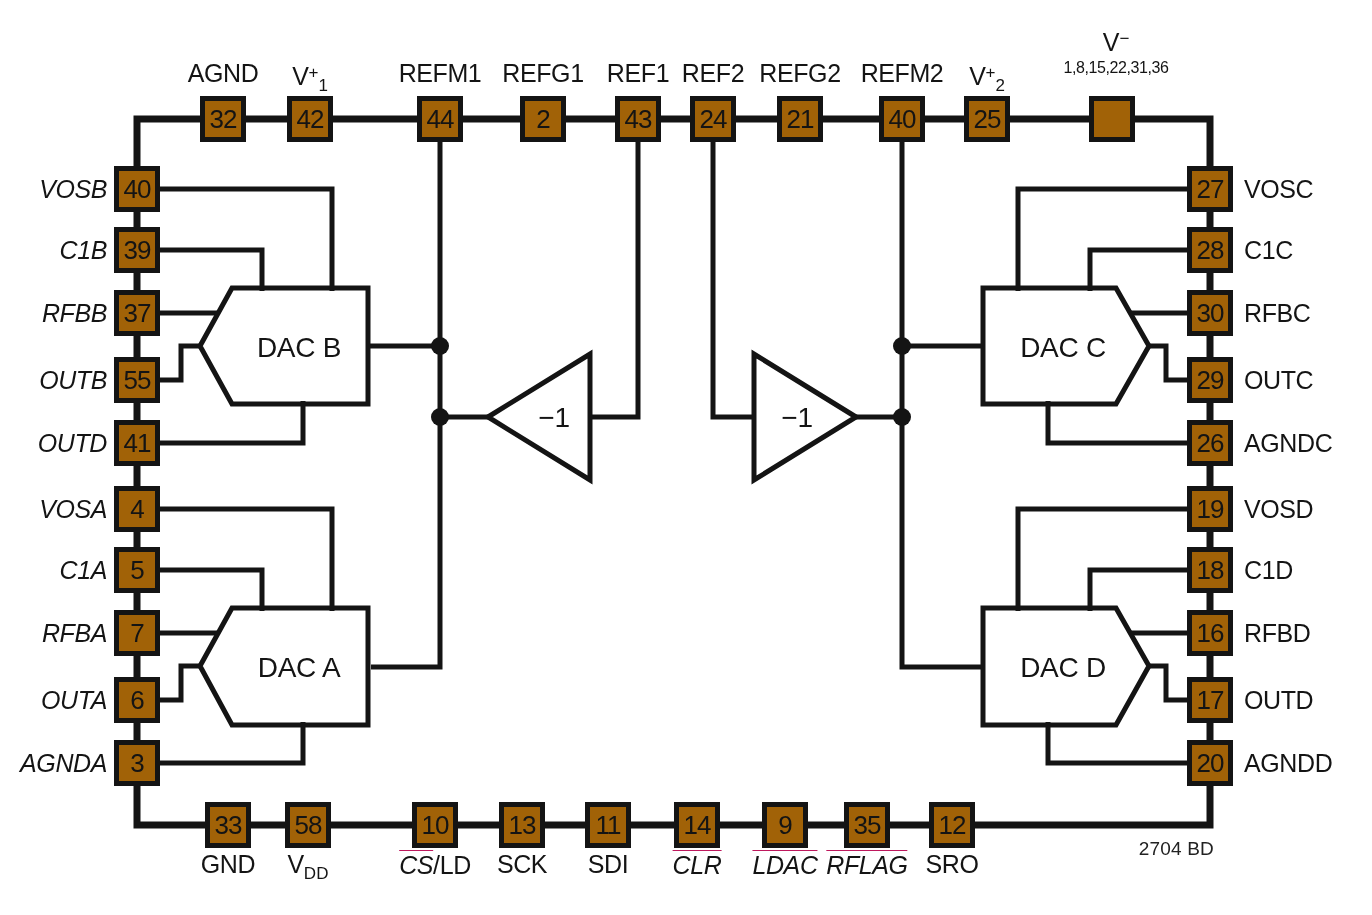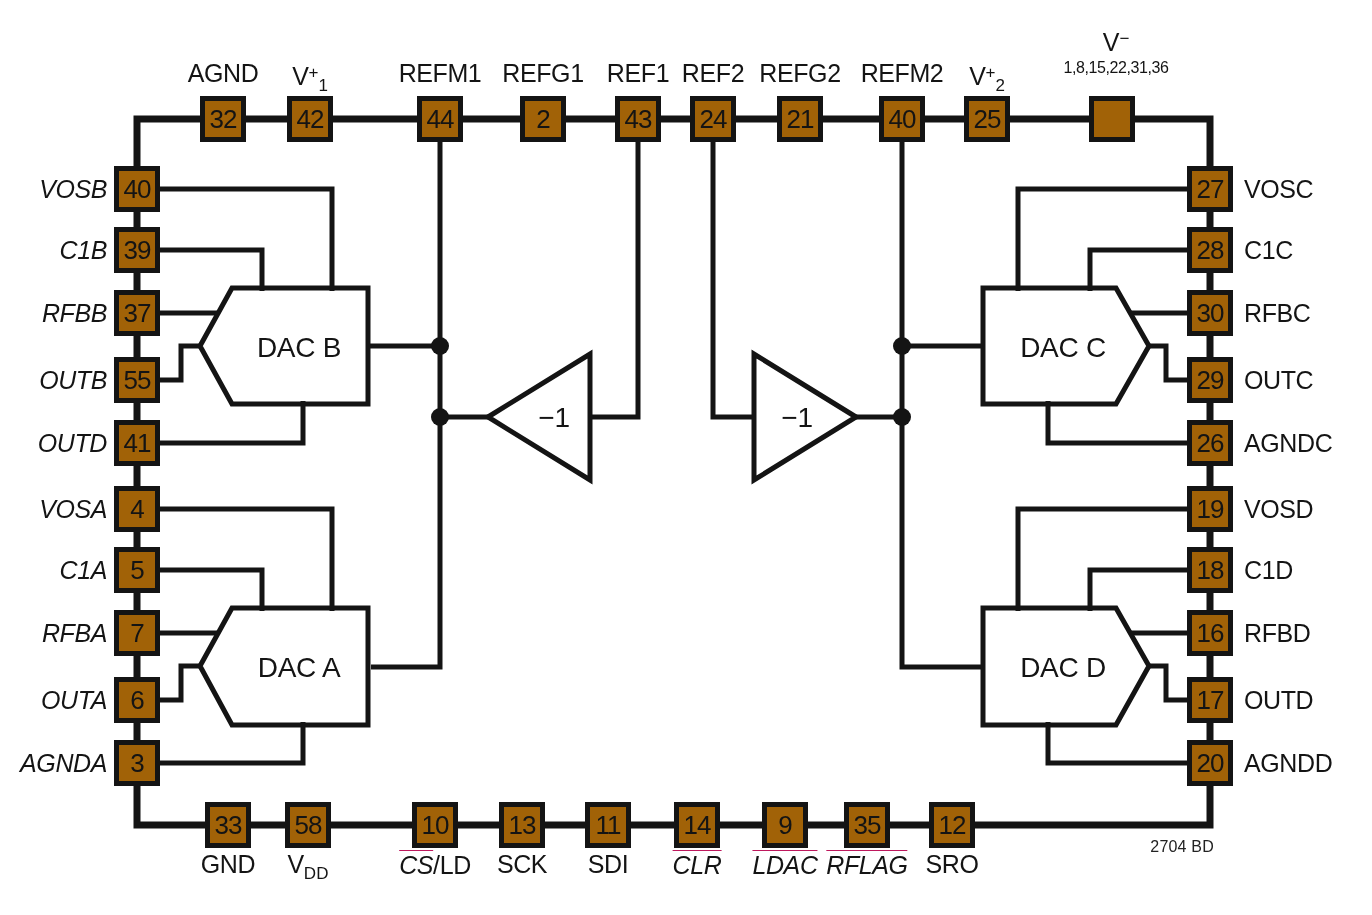--- a/index.html
+++ b/index.html
@@ -16,21 +16,21 @@
   }
   .lbl { position:absolute; font-size:25px; line-height:28px; letter-spacing:-0.4px; white-space:nowrap; }
   .cx  { transform:translateX(-50%); text-align:center; }
   .rt  { text-align:center;font-style:italic; }
   .sp  { font-size:17px; vertical-align:7px; letter-spacing:0; }
   .sb  { font-size:17px; vertical-align:-6px; letter-spacing:0; }
   .ov  { display:inline-block; border-top:1px solid #be185d; padding-top:1px; line-height:1.08;font-style:italic; }
   .vminus { position:absolute; left:1116px; top:26px; transform:translateX(-50%); text-align:center; white-space:nowrap; }
   .vminus .row1 { font-size:25px; line-height:26px; }
   .vminus .row2 { font-size:16px; line-height:26px; letter-spacing:-0.4px; }
-  .ref { position:absolute; right:158px; top:838px; font-size:16px; letter-spacing:0.2px; color:#222; }
+  .ref { position:absolute; right:158px; top:838px; font-size:19px; letter-spacing:0.2px; color:#222; }
 </style>
 </head>
 <body>
 
 <div class="canvas">
 
   <svg class="layer" width="1372" height="915" viewBox="0 0 1372 915">
 
     <rect x="137" y="119" width="1073" height="706" fill="none" stroke="#141414" stroke-width="7"></rect>
 

